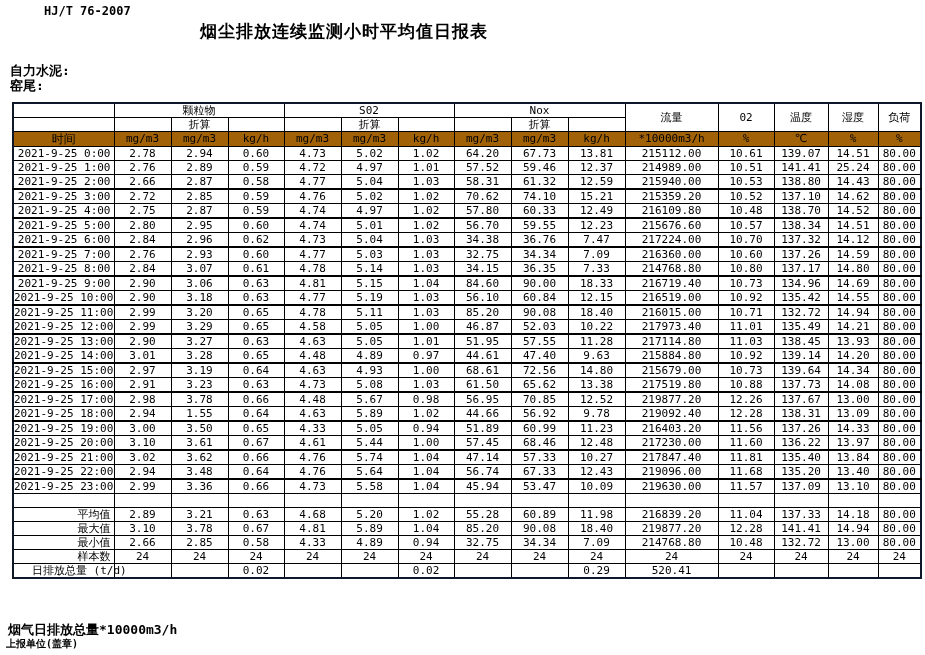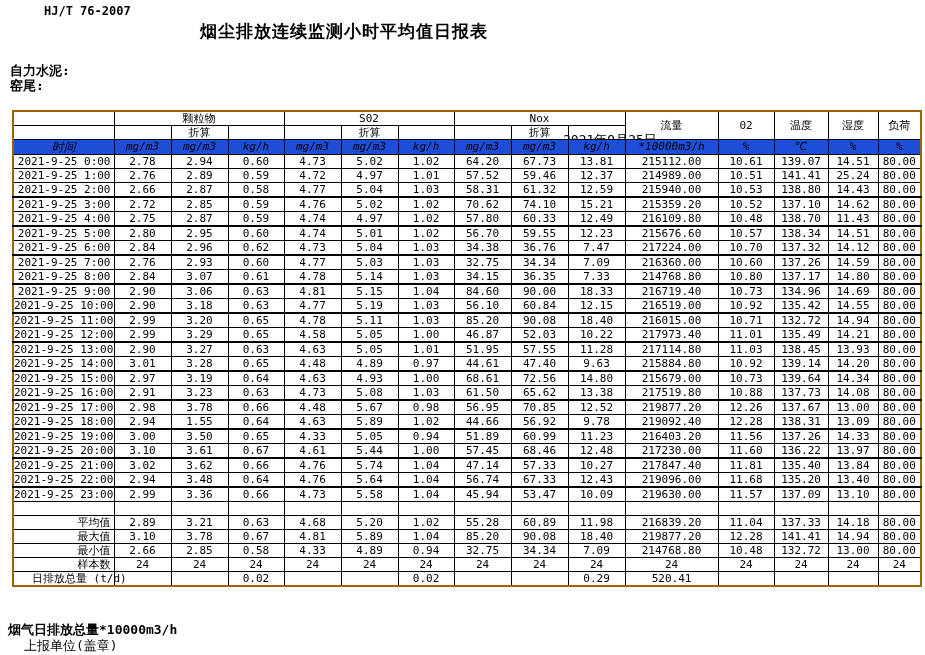--- a/index.html
+++ b/index.html
@@ -7,36 +7,36 @@
     width:925px;height:655px;position:relative;background:#ffffff;color:#000;
     font-family:"DejaVu Sans Mono","DejaVu Sans","Liberation Sans",sans-serif;
     overflow:hidden;
   }
   .std-code{position:absolute;left:10px;top:4px;font-weight:bold;font-size:12px;padding-left:34px;}
   .title{position:absolute;left:200px;top:20px;font-weight:bold;font-size:17px;letter-spacing:1px;}
   .company{position:absolute;left:10px;top:62px;font-weight:bold;font-size:13px;}
   .location{position:absolute;left:10px;top:77px;font-weight:bold;font-size:13px;}
   .date{position:absolute;left:563px;top:84px;font-size:13px;margin-top:47px;}
   table.report{
-    position:absolute;left:12px;top:110px;width:908px;
-    border-collapse:collapse;table-layout:fixed;border:2px solid #a16207;
+    position:absolute;left:12px;top:102px;width:908px;
+    border-collapse:collapse;table-layout:fixed;border:2px solid #0f172a;
   }
   table.report td{
     border:1px solid #000;font-size:11px;height:13px;line-height:13px;
     text-align:center;padding:0;white-space:nowrap;overflow:visible;
   }
   thead td{font-size:12px;height:15px;line-height:15px;}
-  tr.unit-row td{background:#1d4ed8;font-size:11px;height:14px;line-height:14px;font-style:italic;}
+  tr.unit-row td{background:#a16207;font-size:11px;height:14px;line-height:14px;}
   tr.unit-row td:first-child{font-size:12px;}
   tbody[data-name="data-rows"] td:first-child,
   tbody[data-name="summary-rows"] td:first-child{text-align:right;padding-right:3px;}
   tbody[data-name="data-rows"] tr:nth-child(2n+3) td{border-bottom-width:2px;}
   tbody[data-name="summary-rows"] tr:last-child td:first-child{text-align:left;padding-left:18px;}
   .footer-note{position:absolute;left:8px;top:621px;font-weight:bold;font-size:13px;}
-  .footer-report-unit{position:absolute;left:24px;top:637px;font-weight:normal;font-size:13px;}
+  .footer-report-unit{position:absolute;left:6px;top:637px;font-weight:bold;font-size:10px;}
   .footer-unit{position:absolute;left:197px;top:637px;font-weight:bold;font-size:13px;margin-top:44px;}
 </style>
 </head>
 <body>
 
 <div class="std-code" data-name="standard-code">HJ/T  76-2007</div>
 <div class="title" data-name="page-title">烟尘排放连续监测小时平均值日报表</div>
 <div class="company" data-name="company-label">自力水泥:</div>
 <div class="location" data-name="location-label">窑尾:</div>
 <div class="date" data-name="report-date">2021年9月25日</div>
@@ -177,21 +177,21 @@
         <td data-name="value-cell">0.59</td>
         <td data-name="value-cell">4.74</td>
         <td data-name="value-cell">4.97</td>
         <td data-name="value-cell">1.02</td>
         <td data-name="value-cell">57.80</td>
         <td data-name="value-cell">60.33</td>
         <td data-name="value-cell">12.49</td>
         <td data-name="value-cell">216109.80</td>
         <td data-name="value-cell">10.48</td>
         <td data-name="value-cell">138.70</td>
-        <td data-name="value-cell">11.43</td>
+        <td data-name="value-cell">14.52</td>
         <td data-name="value-cell">80.00</td>
       </tr>
       <tr data-name="table-row">
         <td data-name="time-cell">2021-9-25 5:00</td>
         <td data-name="value-cell">2.80</td>
         <td data-name="value-cell">2.95</td>
         <td data-name="value-cell">0.60</td>
         <td data-name="value-cell">4.74</td>
         <td data-name="value-cell">5.01</td>
         <td data-name="value-cell">1.02</td>

